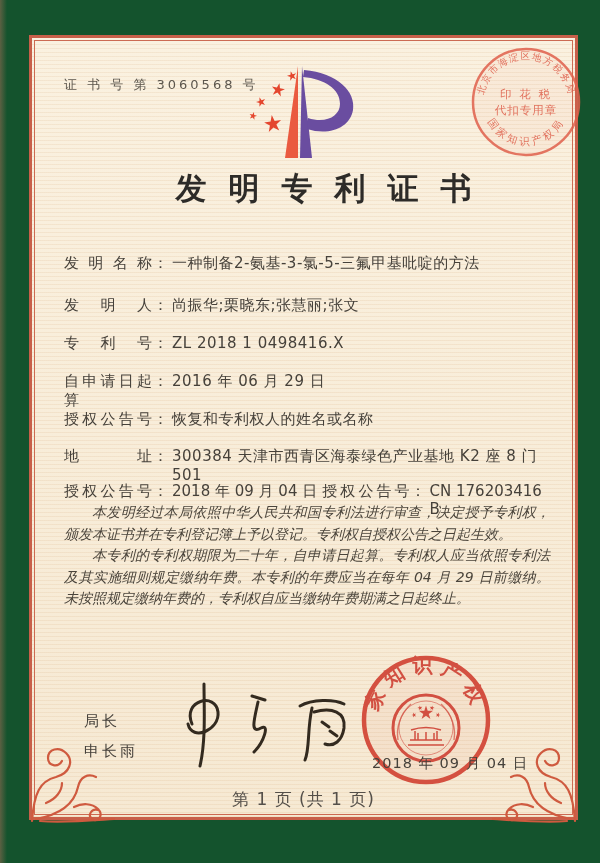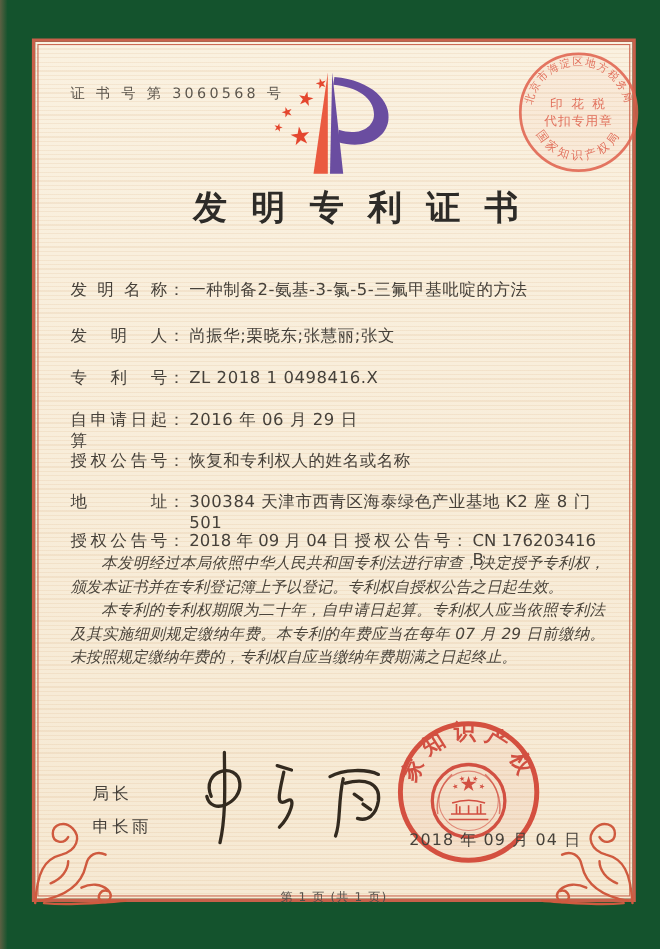--- a/index.html
+++ b/index.html
@@ -46,22 +46,22 @@
   }
   .paragraphs p { margin:0; text-indent:2em; }
   .official { position:absolute; left:52px; top:668px; font-size:15px; color:#45403a; letter-spacing:3px; line-height:30px; }
   .signature { position:absolute; left:130px; top:640px; }
   .main-seal { position:absolute; left:328px; top:616px; opacity:0.92; }
   .seal-date {
     position:absolute; left:340px; top:716px; font-size:14.5px; color:#46413a;
     letter-spacing:1px; z-index:3;
   }
   .footer {
-    position:absolute; left:0; top:770px; width:100%; text-align:center;
-    font-size:11px; color:#55504a; letter-spacing:1px;
+    position:absolute; left:0; top:750px; width:100%; text-align:center;
+    font-size:17px; color:#55504a; letter-spacing:1px;
   }
   .flourish { position:absolute; bottom:-8px; z-index:2; }
   .flourish.left { left:-6px; }
   .flourish.right { right:-6px; transform:scaleX(-1); }
 </style>
 </head>
 <body>
 
 <div class="page">
   <div class="sheet">
@@ -139,21 +139,21 @@
       </span>
       <span class="grant-pair">
         <span class="f-label">授权公告号</span>
           <span class="colon">：</span>
         <span>CN 176203416 B</span>
       </span>
     </div>
 
     <div class="paragraphs">
       <p>本发明经过本局依照中华人民共和国专利法进行审查，决定授予专利权，颁发本证书并在专利登记簿上予以登记。专利权自授权公告之日起生效。</p>
-      <p>本专利的专利权期限为二十年，自申请日起算。专利权人应当依照专利法及其实施细则规定缴纳年费。本专利的年费应当在每年 07 月 29 日前缴纳。未按照规定缴纳年费的，专利权自应当缴纳年费期满之日起终止。</p>
+      <p>本专利的专利权期限为二十年，自申请日起算。专利权人应当依照专利法及其实施细则规定缴纳年费。本专利的年费应当在每年 04 月 29 日前缴纳。未按照规定缴纳年费的，专利权自应当缴纳年费期满之日起终止。</p>
     </div>
 
     <div class="official">
       <div>局长</div>
       <div>申长雨</div>
     </div>
 
     <svg class="signature" width="210" height="95" viewBox="0 0 210 95">
       <g stroke="#332a1f" stroke-width="3" fill="none" stroke-linecap="round" stroke-linejoin="round">
         <path d="M30,46 C20,22 54,14 56,34 C58,52 30,64 26,46"></path>

